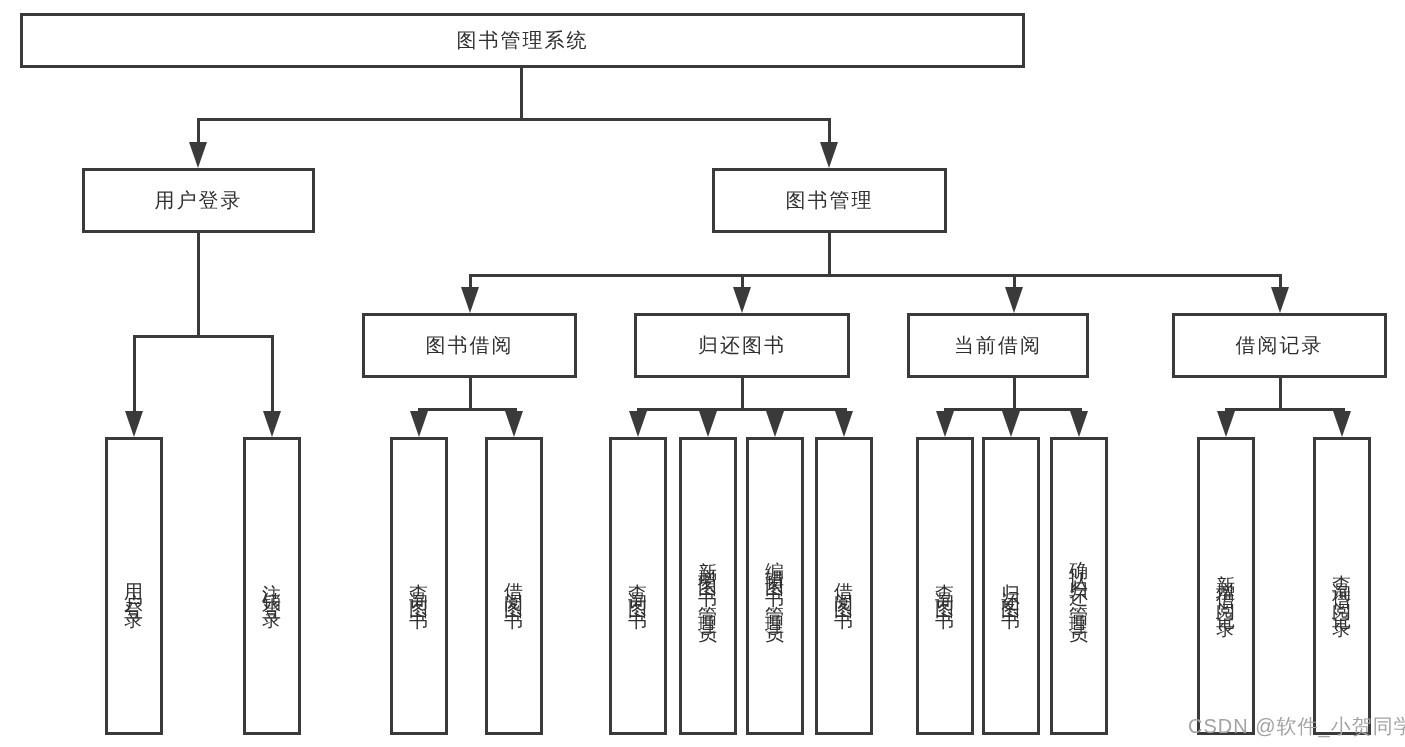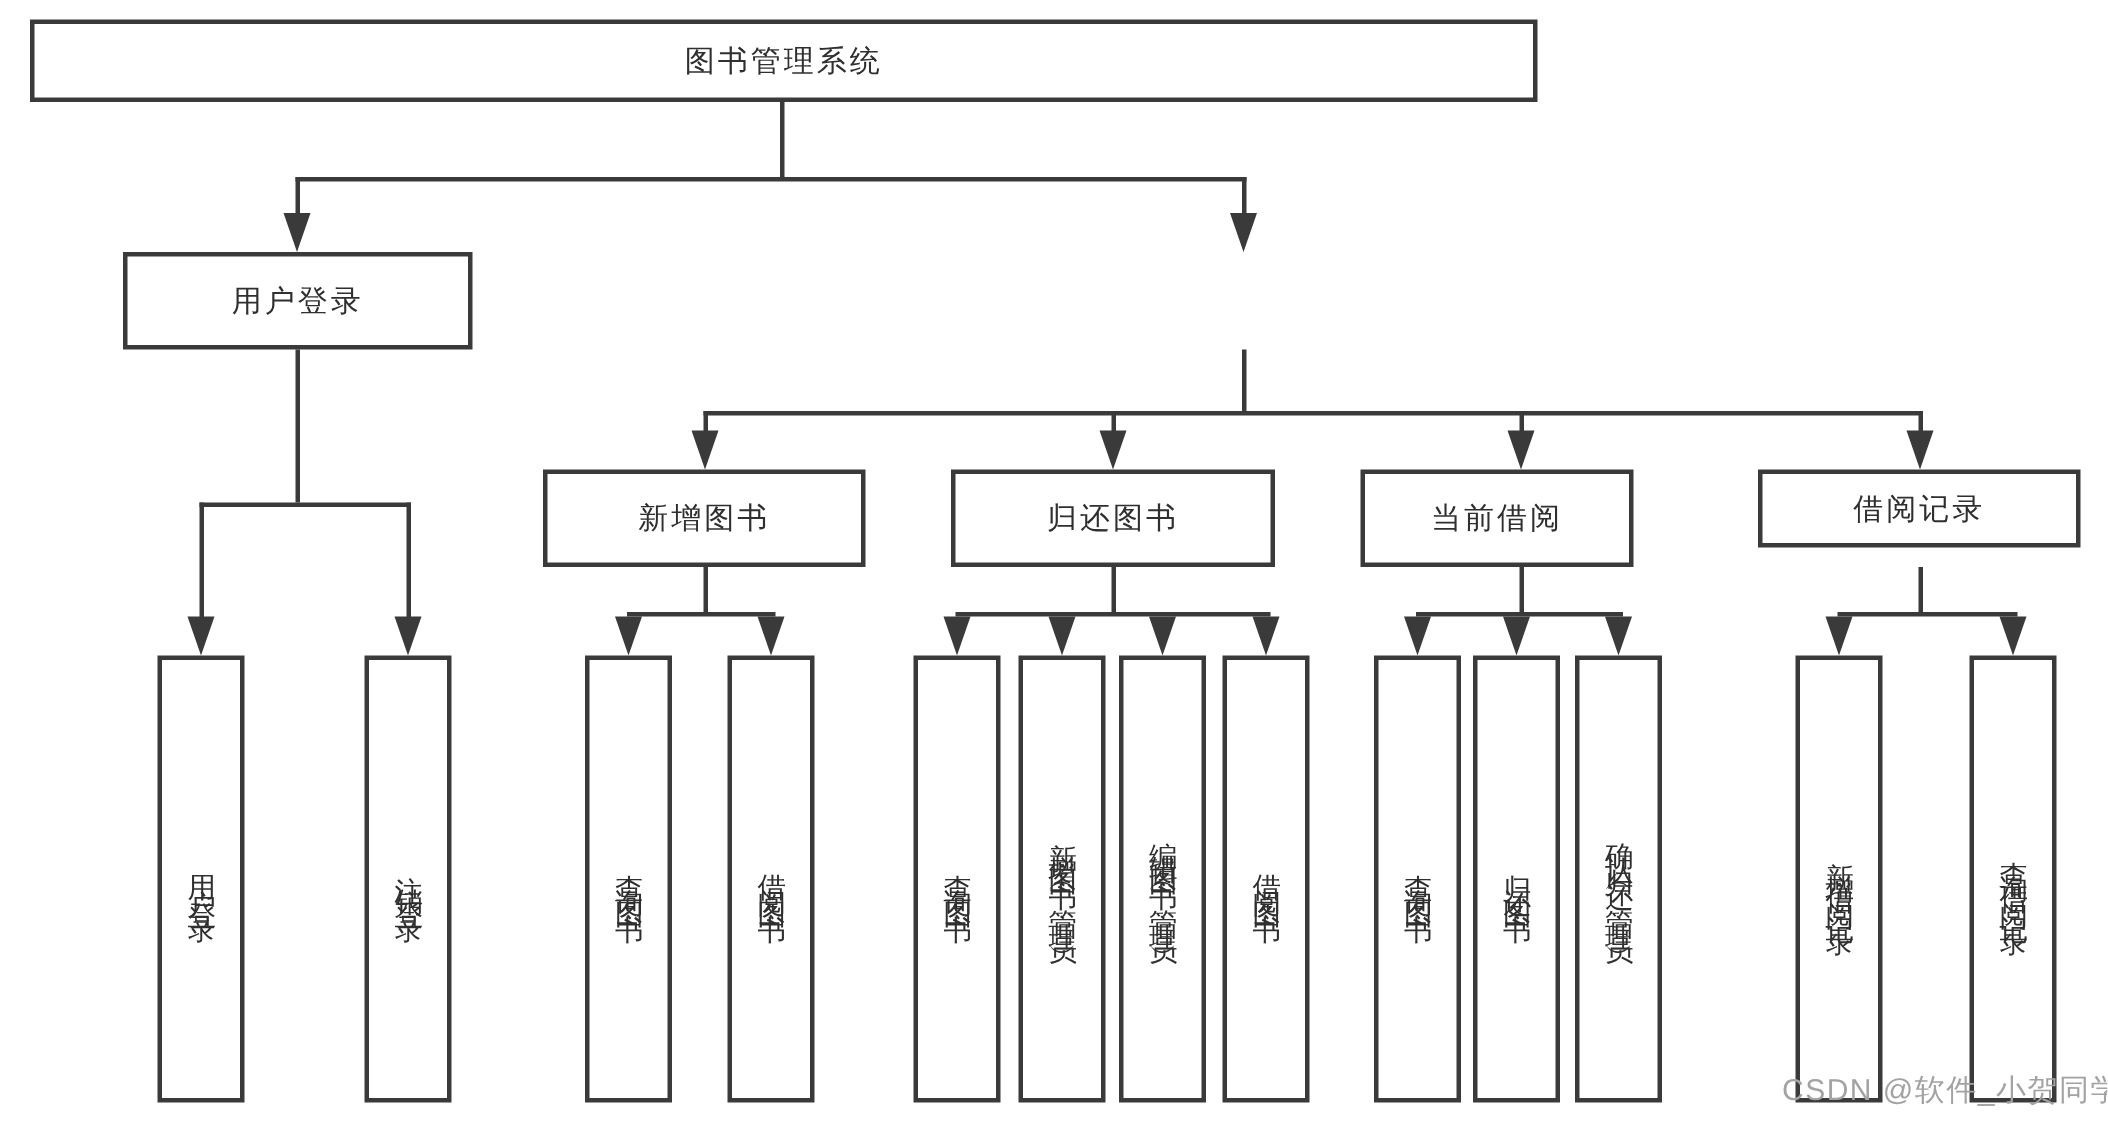--- a/index.html
+++ b/index.html
@@ -71,31 +71,34 @@
 
 <div class="stage">
 
   <div class="box" style="left:20px;top:13px;width:1005px;height:55px">
     <span class="lbl">图书管理系统</span>
   </div>
 
   <div class="box" style="left:82px;top:168px;width:233px;height:65px">
     <span class="lbl">用户登录</span>
   </div>
+  <div class="box" style="left:712px;top:168px;width:235px;height:65px">
+    <span class="lbl">图书管理</span>
+  </div>
 
   <div class="box" style="left:362px;top:313px;width:215px;height:65px">
-    <span class="lbl">新增图书</span>
+    <span class="lbl">图书借阅</span>
   </div>
   <div class="box" style="left:634px;top:313px;width:216px;height:65px">
     <span class="lbl">归还图书</span>
   </div>
   <div class="box" style="left:907px;top:313px;width:182px;height:65px">
     <span class="lbl">当前借阅</span>
   </div>
-  <div class="box" style="left:1172px;top:313px;width:215px;height:52px">
+  <div class="box" style="left:1172px;top:313px;width:215px;height:65px">
     <span class="lbl">借阅记录</span>
   </div>
 
   <div class="leaf" style="left:105px">
     <span class="lbl">用户登录</span>
   </div>
   <div class="leaf" style="left:243px">
     <span class="lbl">注销登录</span>
   </div>
 

